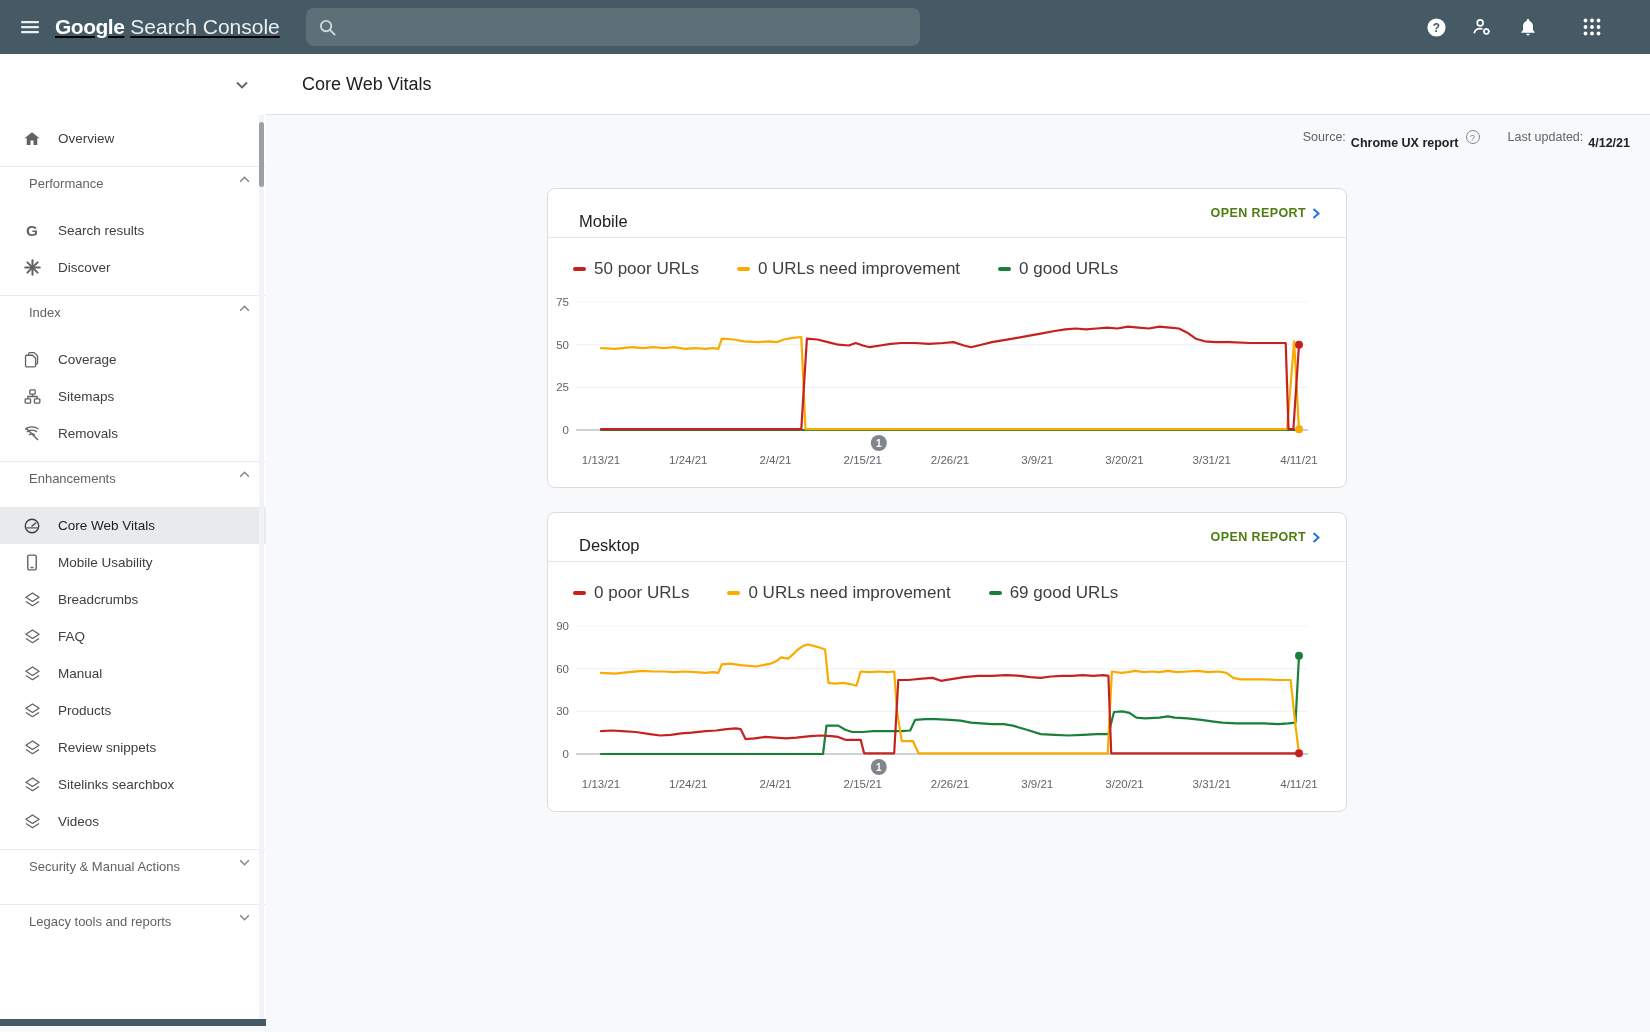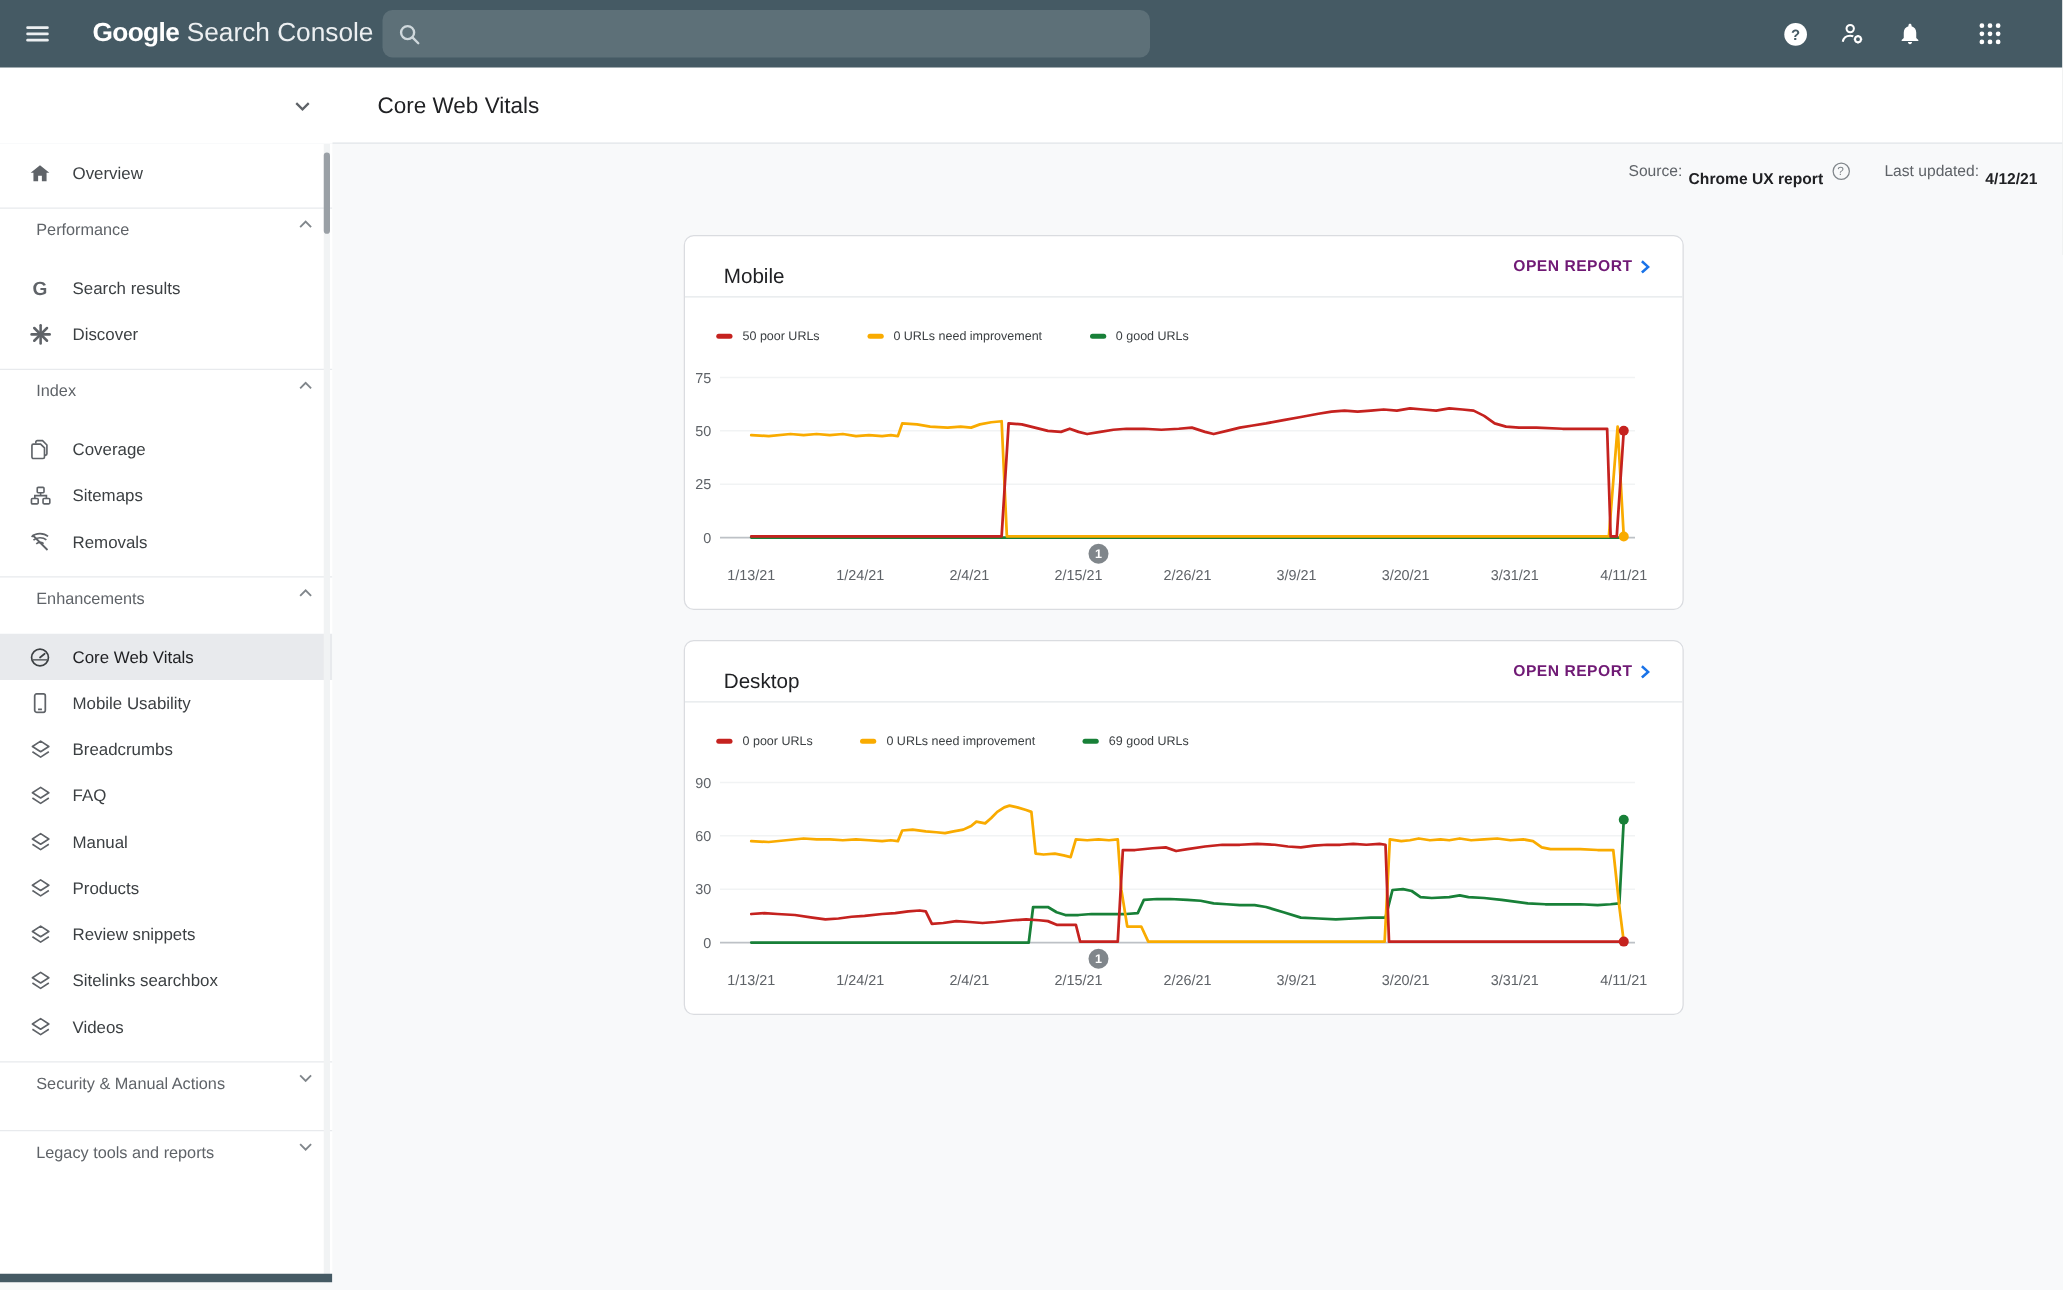--- a/index.html
+++ b/index.html
@@ -3,21 +3,21 @@
 <meta charset="utf-8">
 <style>
   * { margin:0; padding:0; box-sizing:border-box; }
   html,body { background:#e9e9e9; }
   body { font-family:"Liberation Sans","DejaVu Sans",sans-serif; }
   .screen { position:relative; width:1650px; height:1032px; background:#f8f9fa; overflow:hidden; }
 
   
   .topbar { position:absolute; left:0; top:0; width:1650px; height:54px; background:#455a64; display:flex; align-items:center; z-index:30; }
   .hamburger { width:44px; height:44px; margin-left:8px; display:flex; align-items:center; justify-content:center; cursor:pointer; }
-  .logo { display:flex; align-items:flex-start; margin-left:22px; white-space:nowrap; }
+  .logo { display:flex; align-items:flex-start; margin-left:3px; white-space:nowrap;text-decoration:underline; }
   .logo .g { color:#fff; font-size:21px; font-weight:700; letter-spacing:-.5px; }
   .logo .sc { color:#eceff1; font-size:21px; font-weight:400; margin-left:6px; letter-spacing:0; }
   .searchbox { position:absolute; left:306px; top:8px; width:614px; height:38px; background:#5d7078; border-radius:8px; display:flex; align-items:center; padding-left:12px; }
   .topbar-right { position:absolute; right:0; top:0; height:54px; display:flex; align-items:center; gap:10px; padding-right:40px; }
   .tb-icon { width:36px; height:36px; display:flex; align-items:center; justify-content:center; cursor:pointer; }
   .tb-icon.apps { margin-left:18px; }
 
   
   .appheader { position:absolute; left:0; top:54px; width:1650px; height:61px; background:#fff; border-bottom:1px solid #e0e3e7; z-index:20; }
   .property-zone { position:absolute; left:0; top:0; width:266px; height:61px; background:#fff; display:flex; align-items:center; justify-content:flex-end; padding-right:18px; cursor:pointer; }
@@ -42,23 +42,23 @@
   .main { position:absolute; left:266px; top:115px; width:1384px; height:917px; background:#f8f9fa; }
   .source-row { height:44px; display:flex; align-items:center; justify-content:flex-end; padding-right:20px; font-size:12.5px; color:#5f6368; gap:5px; }
   .source-row b { color:#202124; font-weight:700;margin-top:12px; }
   .q-circ { width:14px; height:14px; border:1.3px solid #80868b; border-radius:50%; color:#80868b; font-size:9.5px; display:inline-flex; align-items:center; justify-content:center; margin-left:2px; }
   .gap18 { width:18px; }
 
   .cards { width:800px; margin-left:281px; margin-top:29px; }
   .card { width:800px; height:300px; background:#fff; border:1px solid #dadce0; border-radius:8px; margin-bottom:24px; }
   .card-header { height:49px; border-bottom:1px solid #e4e7ea; display:flex; align-items:center; padding:0 26px 0 31px; }
   .card-title { font-size:16.5px; color:#202124;margin-top:16px; }
-  .open-report { margin-left:auto; display:flex; align-items:center; gap:6px; color:#701a75; font-size:12.5px; font-weight:700; letter-spacing:.4px; cursor:pointer; }
+  .open-report { margin-left:auto; display:flex; align-items:center; gap:6px; color:#4d7c0f; font-size:12.5px; font-weight:700; letter-spacing:.4px; cursor:pointer; }
   .legend { display:flex; align-items:center; padding-left:25px; margin-top:22px; height:18px; gap:38px; }
-  .legend-item { display:flex; align-items:center; gap:8px; font-size:10px; color:#3c4043; white-space:nowrap; }
+  .legend-item { display:flex; align-items:center; gap:8px; font-size:17px; color:#3c4043; white-space:nowrap; }
   .legend-dash { width:13px; height:4px; border-radius:2px; flex:none; }
   .chart-svg { display:block; margin-top:14px; }
 </style>
 </head>
 <body>
 
 <div class="screen">
 
   <header class="topbar">
     <div class="hamburger">

